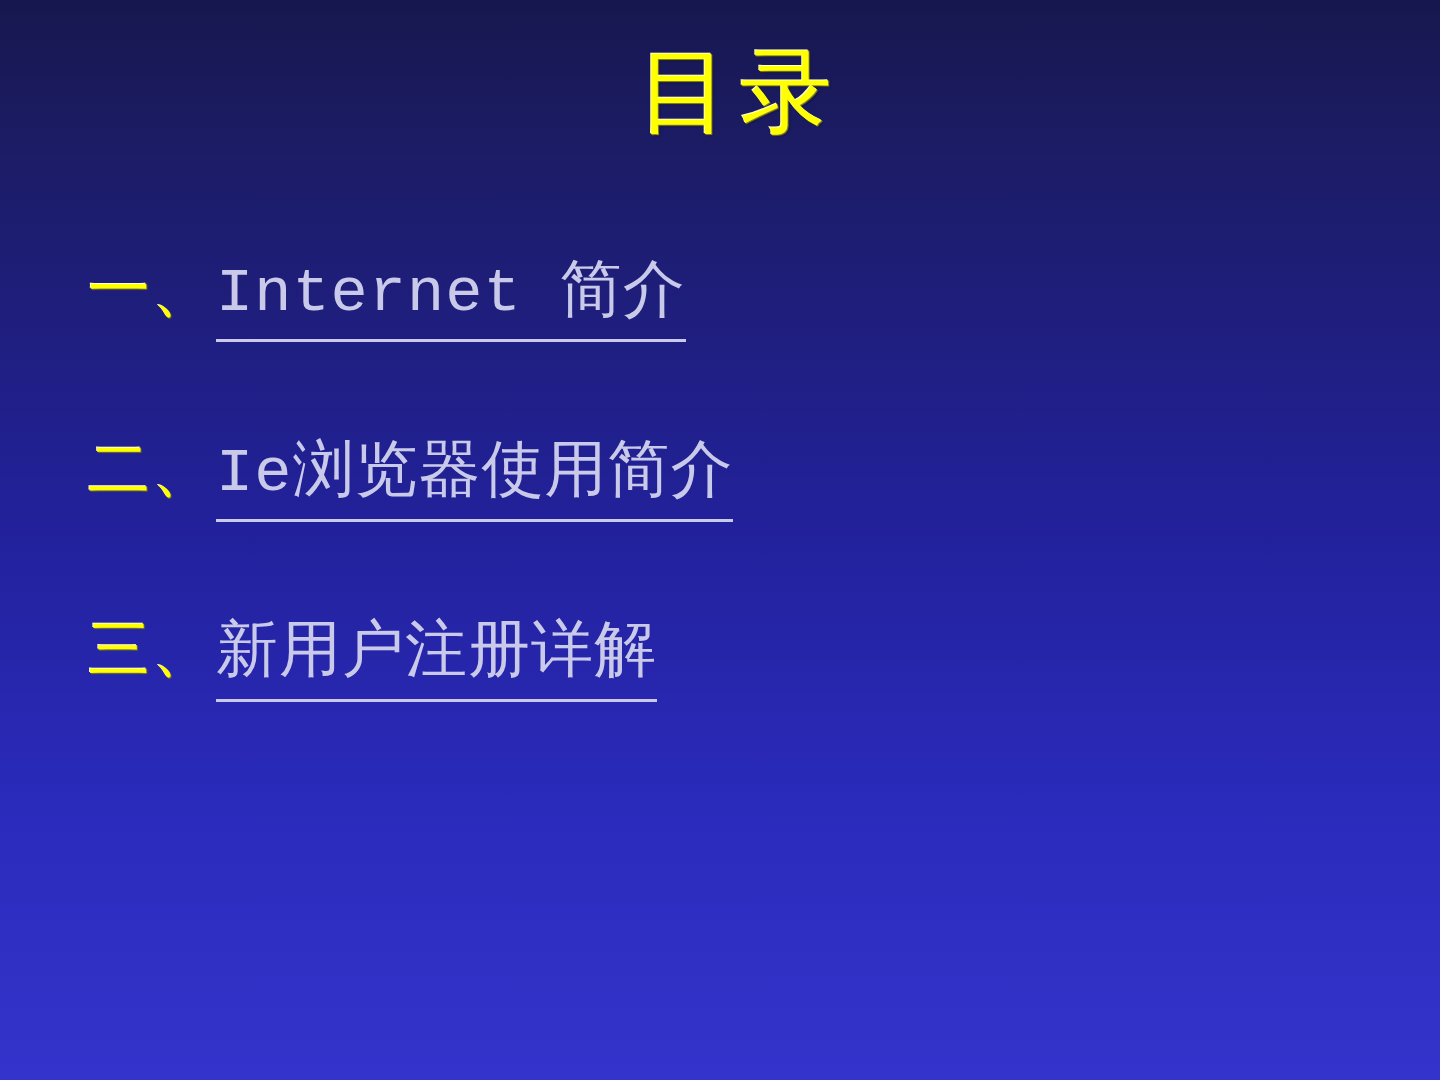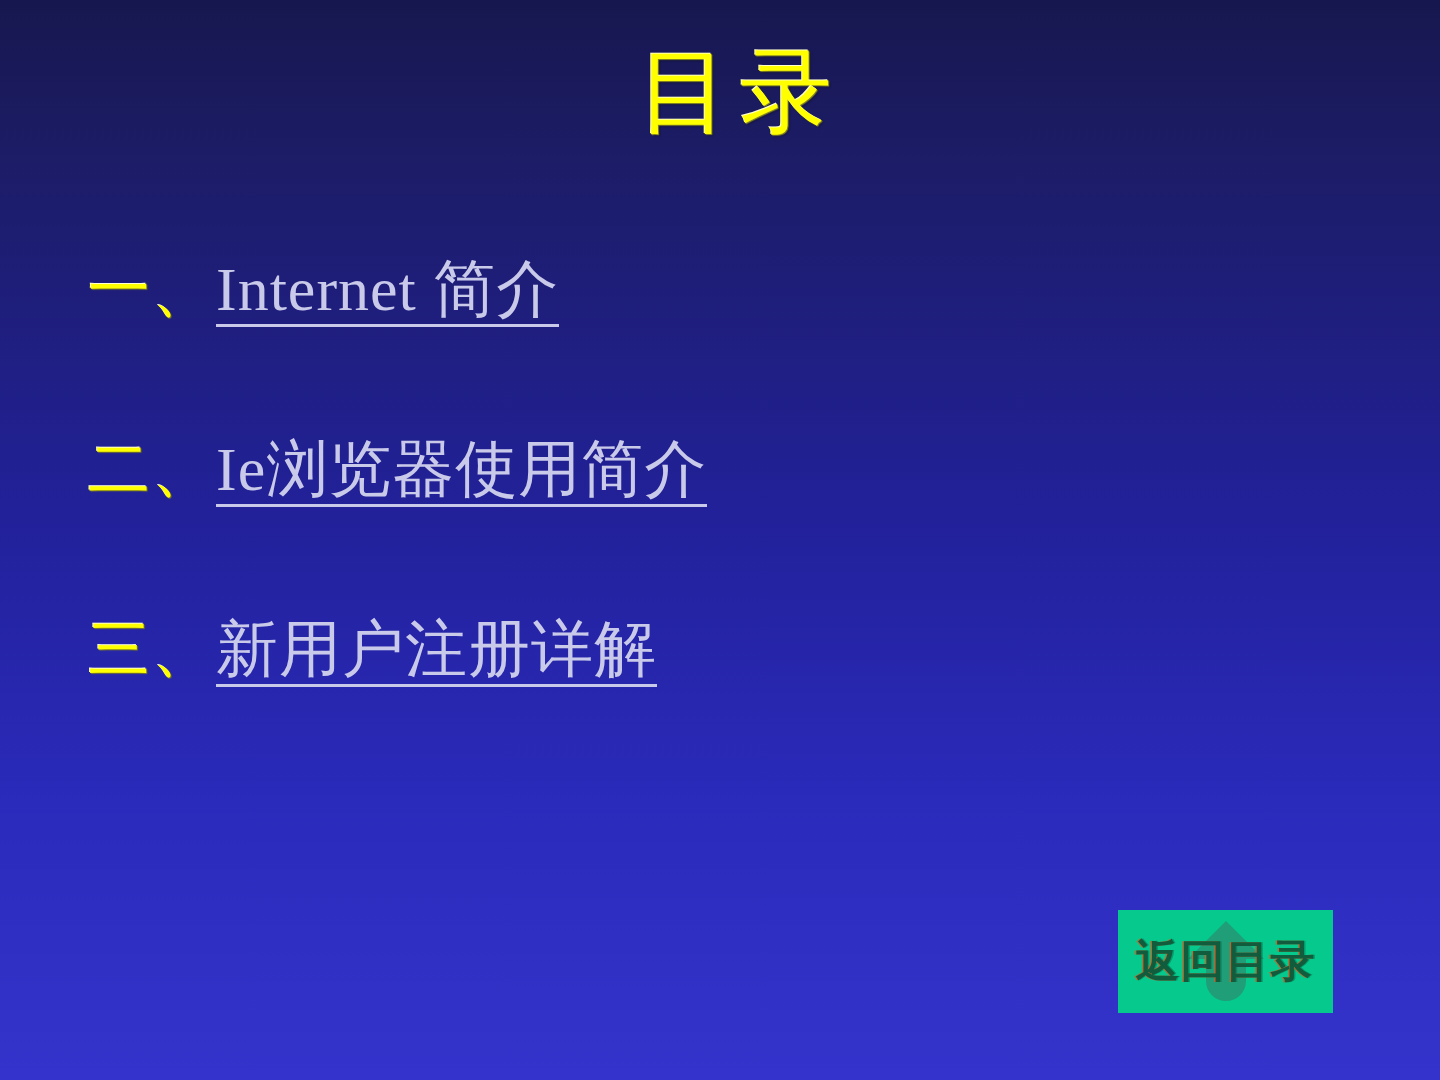--- a/index.html
+++ b/index.html
@@ -63,27 +63,27 @@
     line-height: 1;
     color: #ffff00;
     letter-spacing: 2px;
     text-shadow:
        -1px -1px 0 #ffffd8,
         1px  1px 1px #7e7e18;
     white-space: nowrap;
   }
   .toc-link {
     flex: 0 0 auto;
-    font-family: Liberation Serif, serif;
+    font-family: Liberation Mono, monospace;
     font-size: 62px;
     line-height: 1;
     color: #c9c9ea;
     text-decoration: none;
     border-bottom: 3px solid #c9c9ea;
-    padding-bottom: 4px;
+    padding-bottom: 14px;
     white-space: nowrap;
     letter-spacing: 1px;
   }
 
   
   #return-button {
     position: absolute;
     left: 1118px;
     top: 910px;
     width: 215px;
@@ -143,20 +143,14 @@
       <a class="toc-link" href="#">Ie浏览器使用简介</a>
     </div>
 
     <div class="toc-item">
       <span class="toc-num">三、</span>
       <a class="toc-link" href="#">新用户注册详解</a>
     </div>
 
   </div>
 
-  <div id="return-button">
-    <svg id="return-arrow" viewBox="0 0 80 86">
-      <path d="M40 2 L78 40 L60 40 L60 62 A20 20 0 0 1 20 62 L20 40 L2 40 Z" fill="#1f9e78"></path>
-    </svg>
-    <span id="return-label">返回目录</span>
-  </div>
 
 </div>
 
 </body></html>

